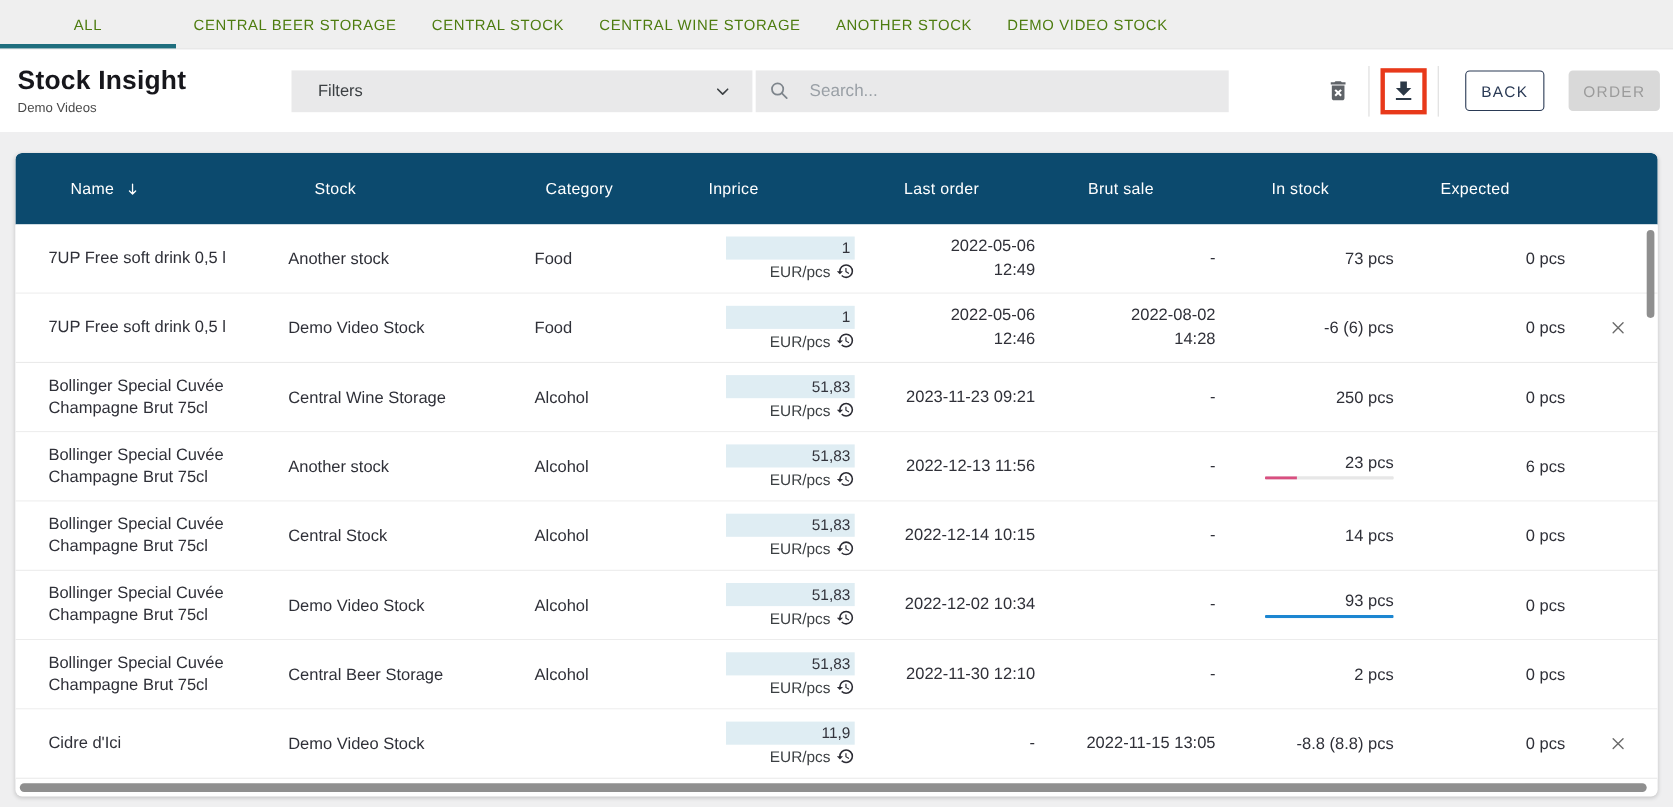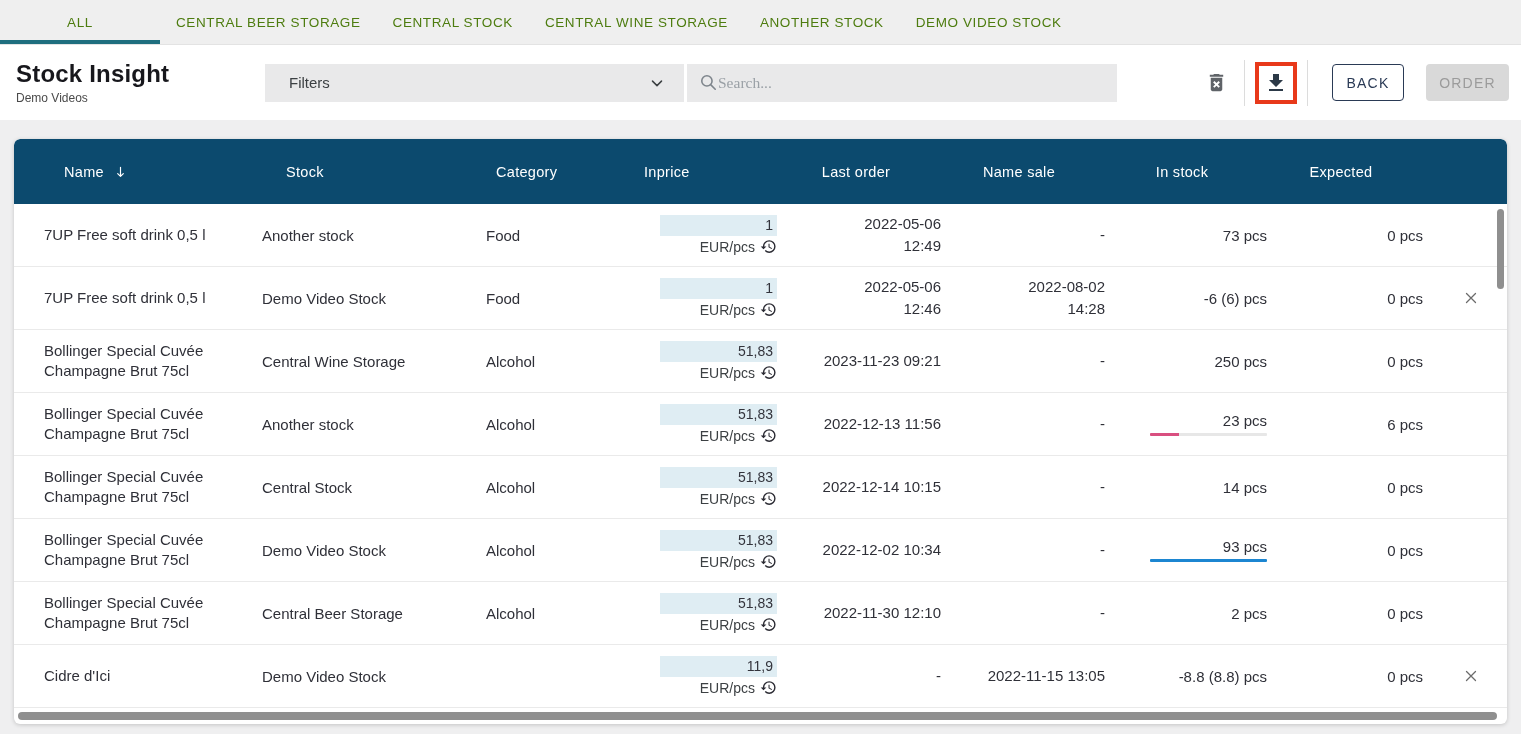--- a/index.html
+++ b/index.html
@@ -37,21 +37,21 @@
     width: 419px; height: 38px; background: #e9e9ea; display: flex; align-items: center;
     padding: 0 18px 0 24px; font-size: 15px; color: #3c4043; cursor: pointer;
   }
   .filters .flabel { flex: 1; }
   .searchbox {
     width: 430px; height: 38px; background: #e9e9ea; display: flex; align-items: center;
     padding: 0 12px; margin-left: 3px;
   }
   .searchbox input {
     flex: 1; border: none; background: transparent; outline: none;
-    font-family: Liberation Serif, serif; font-size: 15.5px; color: #000000; margin-left: 0;
+    font-family: Liberation Sans, sans-serif; font-size: 15.5px; color: #000000; margin-left: 18px;
   }
   .searchbox input::placeholder { color: #9aa0a6; }
   .tool-right { margin-left: auto; display: flex; align-items: center; }
   .icon-btn {
     background: none; border: none; cursor: pointer; display: flex;
     align-items: center; justify-content: center; padding: 6px;
   }
   .vdivider { width: 1px; height: 46px; background: #dcdcdc; margin: 0 10px; }
   .highlight-box {
     border: 4px solid #e8391a; width: 42px; height: 42px; display: flex;
@@ -202,21 +202,21 @@
       <span>
         <svg width="15" height="16" viewBox="0 0 24 24">
             <path d="M12 4.5v14M7.5 14.5l4.5 4.5 4.5-4.5" fill="none" stroke="#ffffff" stroke-width="1.9" stroke-linecap="round" stroke-linejoin="round"></path>
           </svg>
       </span>
     </div>
     <div class="th c-stock">Stock</div>
     <div class="th c-category">Category</div>
     <div class="th c-inprice">Inprice</div>
     <div class="th hr">Last order</div>
-    <div class="th hr">Name sale</div>
+    <div class="th hr">Brut sale</div>
     <div class="th hr">In stock</div>
     <div class="th hr">Expected</div>
     <div class="th"></div>
   </div>
 
   <div id="table-body">
       <div class="grid tr">
     <div class="td c-name">7UP Free soft drink 0,5 l</div>
     <div class="td c-stock">Another stock</div>
     <div class="td c-category">Food</div>

